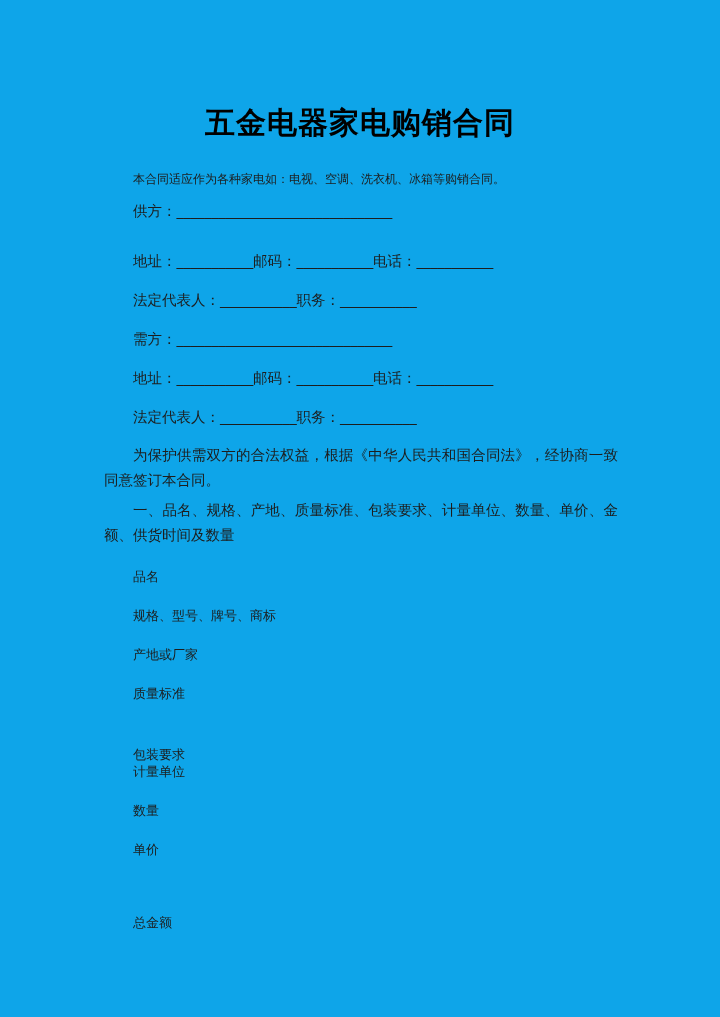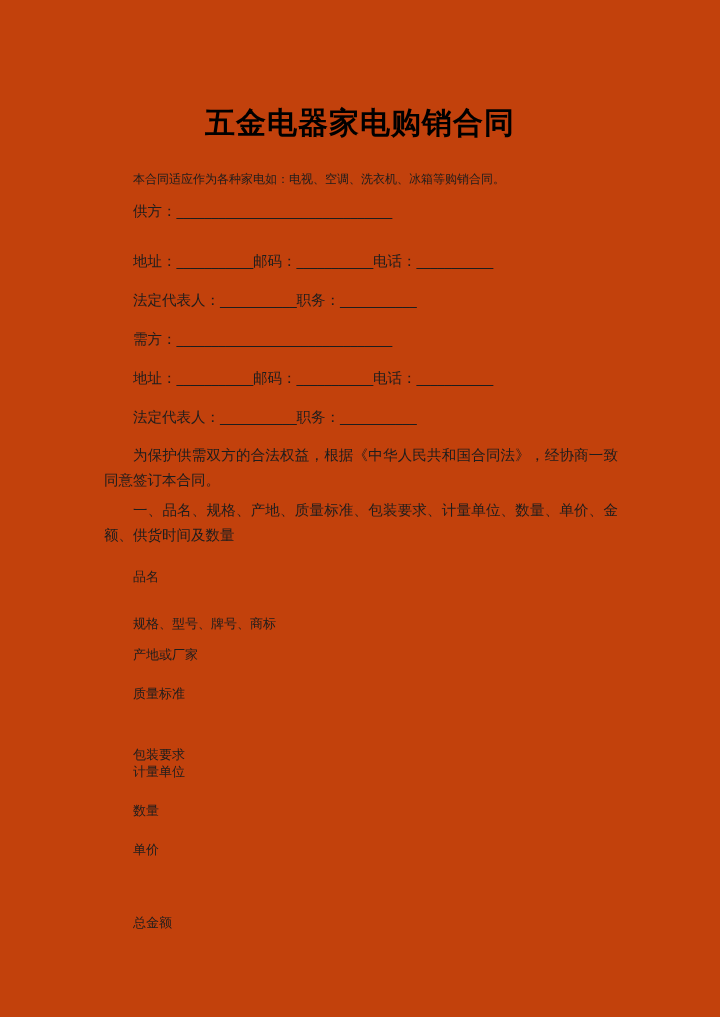--- a/index.html
+++ b/index.html
@@ -17,21 +17,21 @@
     color: #1a1a1a;
     -webkit-font-smoothing: antialiased;
   }
 
   .page {
     position: absolute;
     left: 0;
     top: 0;
     width: 720px;
     height: 1017px;
-    background: #c2410c;
+    background: #0ea5e9;
   }
 
   
   .doc-title {
     position: absolute;
     left: 0;
     top: 104px;
     width: 720px;
     text-align: center;
     font-family: "DejaVu Serif", "Liberation Serif", serif;
@@ -128,21 +128,21 @@
 
   <div class="field-row" style="top:406px;">
     <span class="field-label">法定代表人：</span><span class="blank">___________</span><span class="field-label">职务：</span><span class="blank">___________</span>
   </div>
 
   <div class="para" style="top:443px;">为保护供需双方的合法权益，根据《中华人民共和国合同法》，经协商一致同意签订本合同。</div>
 
   <div class="para" style="top:498px;">一、品名、规格、产地、质量标准、包装要求、计量单位、数量、单价、金额、供货时间及数量</div>
 
   <div class="item" style="top: 566px;">品名</div>
-  <div class="item" style="top: 605px; margin-top: 8px;">规格、型号、牌号、商标</div>
+  <div class="item" style="top: 605px;">规格、型号、牌号、商标</div>
   <div class="item" style="top: 644px;">产地或厂家</div>
   <div class="item" style="top: 683px;">质量标准</div>
   <div class="item" style="top: 744px;">包装要求</div>
   <div class="item" style="top: 761px;">计量单位</div>
   <div class="item" style="top: 800px;">数量</div>
   <div class="item" style="top: 839px;">单价</div>
   <div class="item" style="top: 878px; margin-top: 34px;">总金额</div>
 
 </div>
 

